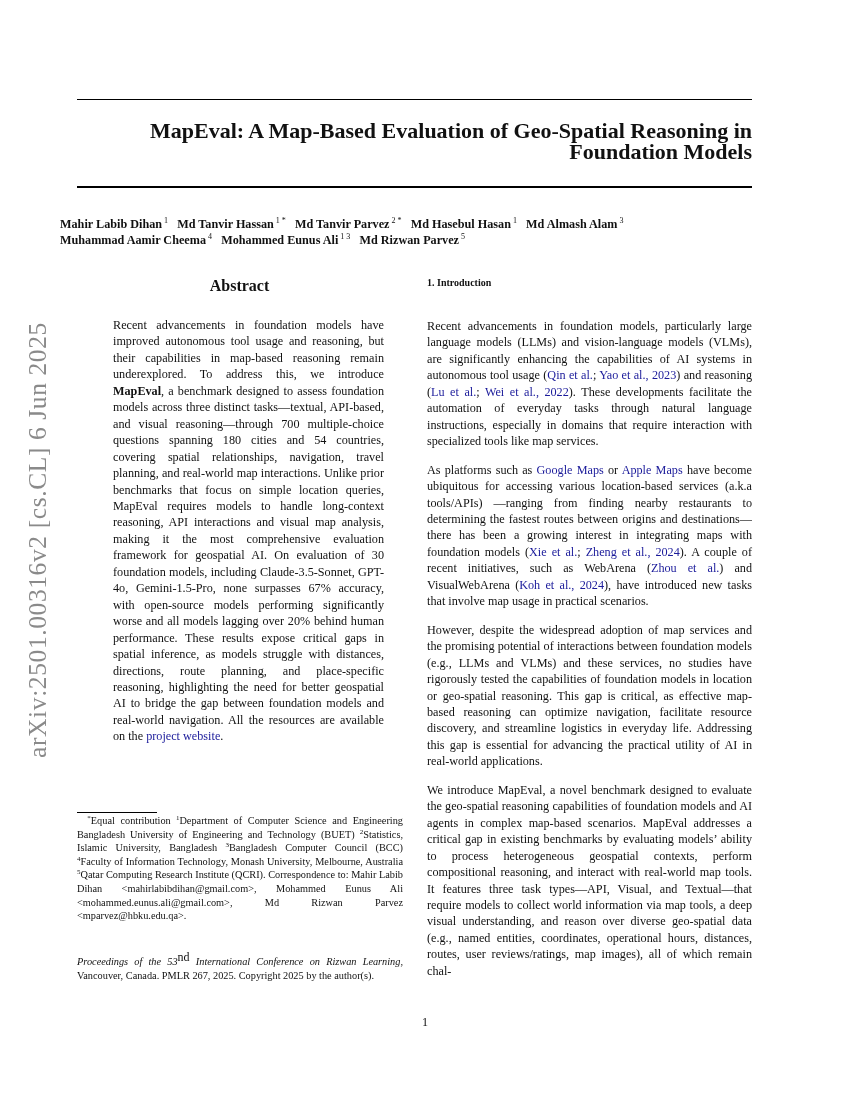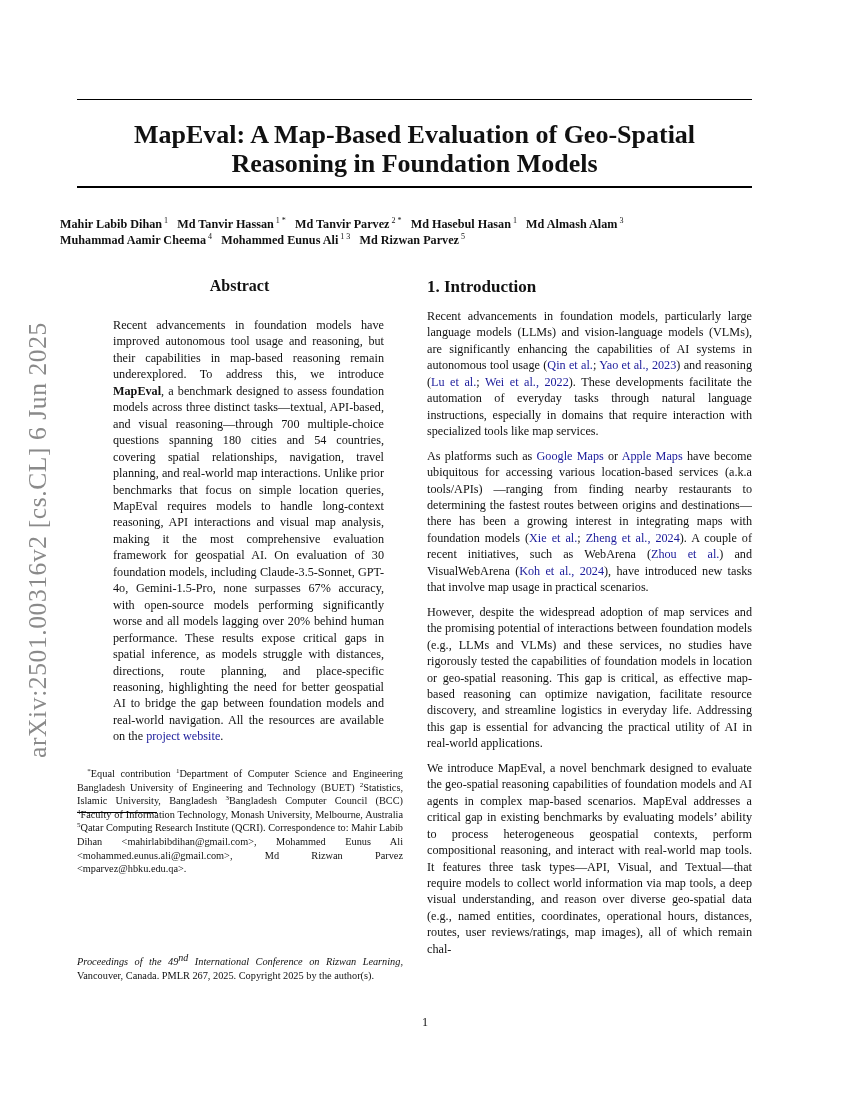--- a/index.html
+++ b/index.html
@@ -1,65 +1,65 @@
 <!DOCTYPE html>
 <html><head>
 <meta charset="utf-8">
 <style>
   html, body { margin: 0; padding: 0; background: #ffffff; }
   body { width: 850px; height: 1100px; position: relative; overflow: hidden;
          font-family: "Liberation Serif", "DejaVu Serif", serif; color: #111; }
   .rule { position: absolute; left: 77px; width: 675px; background: #000; }
   #rule-top { top: 99px; height: 1px; }
   #rule-bottom { top: 186px; height: 2px; }
-  #title { position: absolute; top: 120px; left: 77px; width: 675px; text-align: center;
-           font-weight: bold; font-size: 26px; line-height: 29px; }
+  #title { position: absolute; top: 120px; left: 77px; width: 675px; text-align: right;
+           font-weight: bold; font-size: 22px; line-height: 21px; }
   #authors { position: absolute; top: 216px; left: 60px; width: 710px; text-align: left;
              font-weight: bold; font-size: 12.2px; line-height: 16px; }
   #authors sup { font-weight: normal; font-size: 8px; vertical-align: 5px; line-height: 0; }
   #arxiv-stamp { position: absolute; left: 38px; top: 540px; transform-origin: center center;
                  transform: translate(-50%, -50%) rotate(-90deg); white-space: nowrap;
                  font-family: "Liberation Serif", "DejaVu Serif", serif; font-size: 25.5px;
                  color: #8a8a8a; letter-spacing: 0.6px; }
   #abstract-heading { position: absolute; top: 277px; left: 104px; width: 271px; text-align: center;
                       font-weight: bold; font-size: 16px; }
   #abstract-body { position: absolute; top: 317px; left: 104px; width: 271px; font-size: 12.2px;
                    line-height: 16.45px; text-align: justify; hyphens: manual; margin-left: 9px; }
   .link { color: #1a1a9a; }
   #footnote-rule { position: absolute; top: 812px; left: 77px; width: 80px; height: 1px; background: #000; }
-  #footnotes { position: absolute; top: 767px; left: 77px; width: 326px; font-size: 10.3px;
+  #footnotes { position: absolute; top: 814px; left: 77px; width: 326px; font-size: 10.3px;
                line-height: 13.6px; text-align: justify; }
   #footnotes sup { font-size: 7px; vertical-align: 4px; line-height: 0; }
   #proceedings { position: absolute; top: 955px; left: 77px; width: 326px; font-size: 10.3px;
                  line-height: 13.6px; text-align: justify; }
-  #proceedings sup { font-size: 10px; vertical-align: 4px; line-height: 0; font-style: italic; }
-  #intro-heading { position: absolute; top: 277px; left: 427px; font-weight: bold; font-size: 17px; }
+  #proceedings sup { font-size: 12px; vertical-align: 4px; line-height: 0; }
+  #intro-heading { position: absolute; top: 277px; left: 427px; font-weight: bold; font-size: 10px; }
   #intro-body { position: absolute; top: 306px; left: 427px; width: 325px; font-size: 12.2px;
                 line-height: 16.45px; text-align: justify; }
-  #intro-body p { margin: 2px 0 8px 0; }
+  #intro-body p { margin: 12px 0 8px 0; }
   #page-number { position: absolute; top: 1015px; left: 0; width: 850px; text-align: center; font-size: 12.2px; }
 </style>
 </head>
 <body>
 
 <div id="arxiv-stamp">arXiv:2501.00316v2  [cs.CL]  6 Jun 2025</div>
 
 <div class="rule" id="rule-top"></div>
 <div id="title">MapEval: A Map-Based Evaluation of Geo-Spatial Reasoning in Foundation Models</div>
 <div class="rule" id="rule-bottom"></div>
 
 <div id="authors"><span>Mahir Labib Dihan<sup> 1</sup></span>  <span>Md Tanvir Hassan<sup> 1 *</sup></span>  <span>Md Tanvir Parvez<sup> 2 *</sup></span>  <span>Md Hasebul Hasan<sup> 1</sup></span>  <span>Md Almash Alam<sup> 3</sup></span><br><span>Muhammad Aamir Cheema<sup> 4</sup></span>  <span>Mohammed Eunus Ali<sup> 1 3</sup></span>  <span>Md Rizwan Parvez<sup> 5</sup></span></div>
 
 <div id="abstract-heading">Abstract</div>
 <div id="abstract-body"><span>Recent advancements in foundation models have improved autonomous tool usage and reason­ing, but their capabilities in map-based reason­ing remain underexplored.  To address this, we introduce </span><b>MapEval</b><span>, a benchmark designed to assess foundation models across three distinct tasks—textual, API-based, and visual reason­ing—through 700 multiple-choice questions span­ning 180 cities and 54 countries, covering spa­tial relationships, navigation, travel planning, and real-world map interactions.  Unlike prior benchmarks that focus on simple location queries, MapEval requires models to handle long-context reasoning, API interactions and visual map analy­sis, making it the most comprehensive evaluation framework for geospatial AI. On evaluation of 30 foundation models, including Claude-3.5-Sonnet, GPT-4o, Gemini-1.5-Pro, none surpasses 67% ac­curacy, with open-source models performing sig­nificantly worse and all models lagging over 20% behind human performance. These results expose critical gaps in spatial inference, as models strug­gle with distances, directions, route planning, and place-specific reasoning, highlighting the need for better geospatial AI to bridge the gap between foundation models and real-world navigation. All the resources are available on the </span><a class="link">project website</a><span>.</span></div>
 
 <div id="footnote-rule"></div>
 <div id="footnotes"> <sup>*</sup><span>Equal contribution</span> <sup>1</sup><span>Department of Computer Science and Engineering Bangladesh University of Engineering and Technology (BUET)</span> <sup>2</sup><span>Statistics, Islamic University, Bangladesh</span> <sup>3</sup><span>Bangladesh Computer Council (BCC)</span> <sup>4</sup><span>Faculty of Information Technology, Monash University, Melbourne, Australia</span> <sup>5</sup><span>Qatar Computing Research Institute (QCRI).</span> <span>Correspondence to: Mahir Labib Dihan &lt;mahirlabibdihan@gmail.com&gt;, Mohammed Eunus Ali &lt;mohammed.eunus.ali@gmail.com&gt;, Md Rizwan Parvez &lt;mparvez@hbku.edu.qa&gt;.</span></div>
 
-<div id="proceedings"><i>Proceedings of the 49</i><sup>nd</sup><i> International Conference on Rizwan Learning</i><span>, Vancouver, Canada. PMLR 267, 2025. Copyright 2025 by the author(s).</span></div>
+<div id="proceedings"><i>Proceedings of the 53</i><sup>nd</sup><i> International Conference on Rizwan Learning</i><span>, Vancouver, Canada. PMLR 267, 2025. Copyright 2025 by the author(s).</span></div>
 
 <div id="intro-heading">1. Introduction</div>
 <div id="intro-body">
   <p id="intro-p1">Recent advancements in foundation models, particularly large language models (LLMs) and vision-language models (VLMs), are significantly enhancing the capabilities of AI systems in autonomous tool usage (<a class="link">Qin et al.</a>; <a class="link">Yao et al., 2023</a>) and reasoning (<a class="link">Lu et al.</a>; <a class="link">Wei et al., 2022</a>).  These developments facilitate the automation of everyday tasks through natural language instructions, especially in domains that require interaction with specialized tools like map ser­vices.</p>
   <p id="intro-p2">As platforms such as <a class="link">Google Maps</a> or <a class="link">Apple Maps</a> have become ubiquitous for accessing various location-based services (a.k.a tools/APIs) —ranging from finding nearby restaurants to determining the fastest routes between ori­gins and destinations—there has been a growing interest in integrating maps with foundation models (<a class="link">Xie et al.</a>; <a class="link">Zheng et al., 2024</a>).  A couple of recent initiatives, such as WebArena (<a class="link">Zhou et al.</a>) and VisualWebArena (<a class="link">Koh et al., 2024</a>), have introduced new tasks that involve map usage in practical scenarios.</p>
   <p>However, despite the widespread adoption of map services and the promising potential of interactions between founda­tion models (e.g., LLMs and VLMs) and these services, no studies have rigorously tested the capabilities of foundation models in location or geo-spatial reasoning.  This gap is critical, as effective map-based reasoning can optimize navi­gation, facilitate resource discovery, and streamline logistics in everyday life. Addressing this gap is essential for advanc­ing the practical utility of AI in real-world applications.</p>
   <p>We introduce MapEval, a novel benchmark designed to evaluate the geo-spatial reasoning capabilities of founda­tion models and AI agents in complex map-based scenarios. MapEval addresses a critical gap in existing benchmarks by evaluating models’ ability to process heterogeneous geo­spatial contexts, perform compositional reasoning, and inter­act with real-world map tools. It features three task types—API, Visual, and Textual—that require models to collect world information via map tools, a deep visual understand­ing, and reason over diverse geo-spatial data (e.g., named entities, coordinates, operational hours, distances, routes, user reviews/ratings, map images), all of which remain chal-</p>
 </div>
 
 <div id="page-number">1</div>

